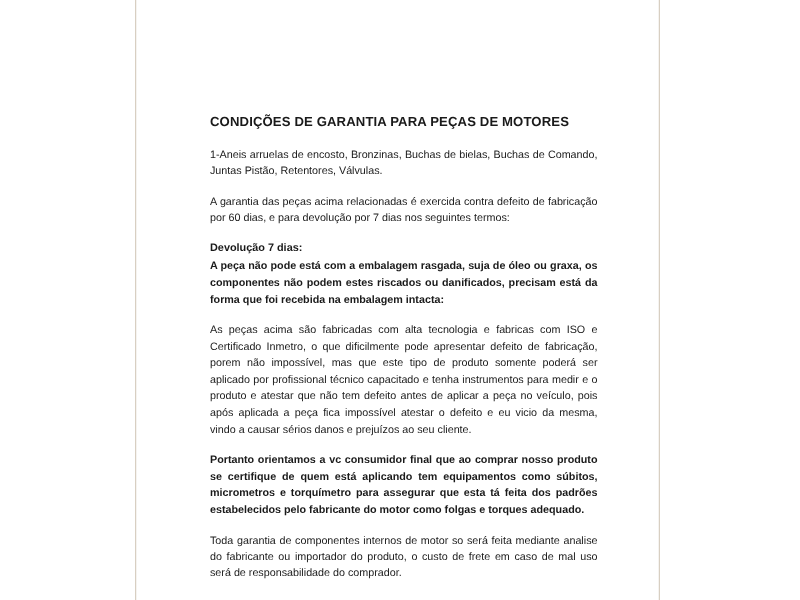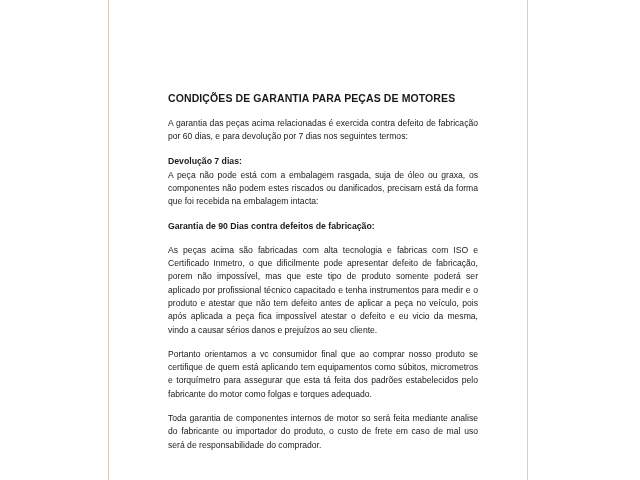--- a/index.html
+++ b/index.html
@@ -68,48 +68,49 @@
   }
   .heading.spaced {
     margin-top: 2px;
     margin-bottom: 11px;
   }
   .block {
     margin-bottom: 11px;
   }
   .block p.para:last-child {
     margin-bottom: 0;
+    font-weight: bold;
   }
   .nowrap-list {
     white-space: normal;
     text-align: left;
   }
 </style>
 </head>
 <body>
 
 <div class="page">
 
   <div class="left-rule"></div>
   <div class="right-rule"></div>
 
   <div class="content">
 
     <h1 class="doc-title">CONDIÇÕES DE GARANTIA PARA PEÇAS DE MOTORES</h1>
 
+    <p class="para nowrap-list">1-Aneis arruelas de encosto, Bronzinas, Buchas de bielas, Buchas de Comando, Juntas Pistão, Retentores, Válvulas.</p>
 
     <p class="para">A garantia das peças acima relacionadas é exercida contra defeito de fabricação por 60 dias, e para devolução por 7 dias nos seguintes termos:</p>
 
     <div class="block">
       <div class="heading">Devolução 7 dias:</div>
       <p class="para">A peça não pode está com a embalagem rasgada, suja de óleo ou graxa, os componentes não podem estes riscados ou danificados, precisam está da forma que foi recebida na embalagem intacta:</p>
     </div>
 
     <div class="block">
-      <div class="heading spaced">Garantia de 90 Dias contra defeitos de fabricação:</div>
       <p class="para">As peças acima são fabricadas com alta tecnologia e fabricas com ISO e Certificado Inmetro, o que dificilmente pode apresentar defeito de fabricação, porem não impossível, mas que este tipo de produto somente poderá ser aplicado por profissional técnico capacitado e tenha instrumentos para medir e o produto e atestar que não tem defeito antes de aplicar a peça no veículo, pois após aplicada a peça fica impossível atestar o defeito e eu  vicio da mesma, vindo a causar sérios danos e prejuízos ao seu cliente.</p>
       <p class="para">Portanto orientamos a vc consumidor final que ao comprar nosso produto se certifique de quem está aplicando tem equipamentos como súbitos, micrometros e torquímetro para assegurar que esta tá feita dos padrões estabelecidos pelo fabricante do motor como folgas e torques adequado.</p>
     </div>
 
     <p class="para">Toda garantia de componentes internos de motor so será feita mediante analise do fabricante ou importador do produto, o custo de frete em caso de mal uso será de responsabilidade do comprador.</p>
 
   </div>
 </div>
 
 </body></html>

